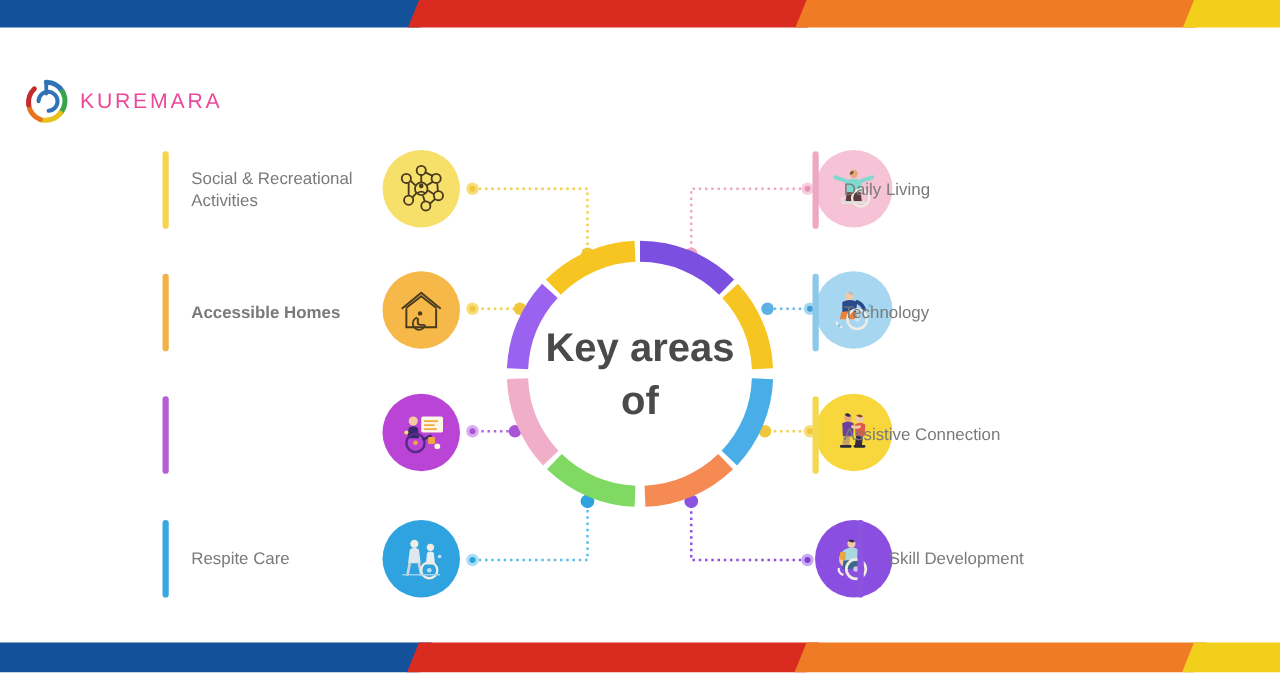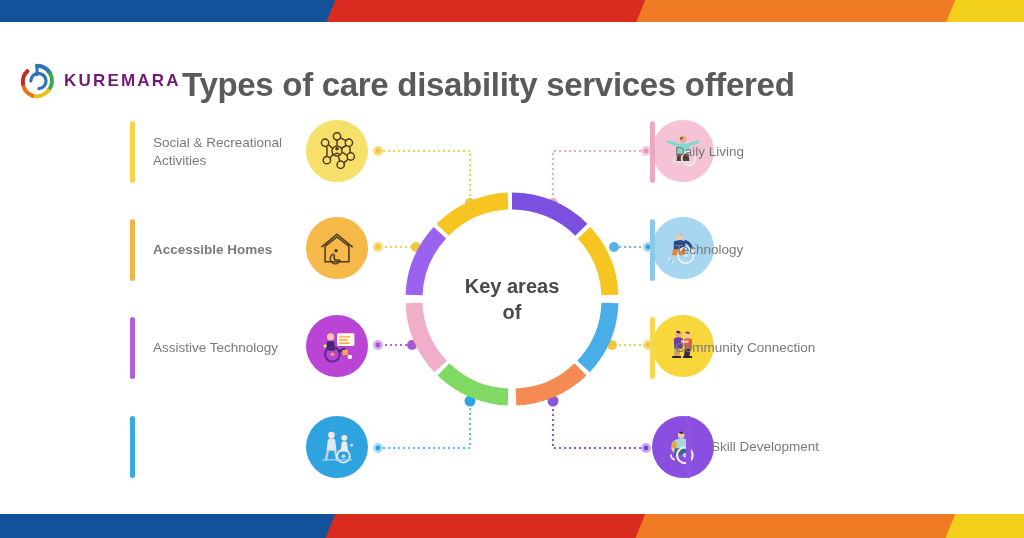--- a/index.html
+++ b/index.html
@@ -17,21 +17,21 @@
   .stripe-bar.bottom { bottom: 0; height: 24px; }
   .stripe {
     position: absolute; top: -4px; height: 34px;
     transform: skewX(-22deg);
   }
 
   
   .header { position: absolute; top: 22px; left: 0; width: 1024px; height: 88px; }
   .logo-wrap { position: absolute; left: 18px; top: 40px; display: flex; align-items: center; gap: 8px; }
   .logo-mark { width: 38px; height: 38px; }
-  .logo-text { font-size: 17px; letter-spacing: 2.2px; color: #701a75; font-weight: 700; }
+  .logo-text { font-size: 17px; letter-spacing: 2.2px; color: #ec4899; font-weight: 400; }
   .page-title {
     position: absolute; left: 182px; top: 44px;
     font-size: 33px; font-weight: bold; color: #5a5a5a;
     letter-spacing: -0.3px; white-space: nowrap;
   }
 
   
   .diagram { position: absolute; top: 104px; left: 0; width: 1024px; height: 410px; }
 
   .row-item { position: absolute; height: 76px; display: flex; align-items: center; }
@@ -52,21 +52,21 @@
     display: flex; align-items: center; justify-content: center;
     overflow: hidden;
   }
   .icon-circle svg { width: 44px; height: 44px; display: block; }
 
   
   .center-ring { position: absolute; left: 397px; top: 80px; width: 230px; height: 230px; }
   .center-text {
     position: absolute; left: 397px; top: 80px; width: 230px; height: 230px;
     display: flex; flex-direction: column; align-items: center; justify-content: center;
-    font-size: 20px; font-weight: bold; color: #4a4a4a; line-height: 1.32; text-align: center;
+    font-size: 32px; font-weight: bold; color: #4a4a4a; line-height: 1.32; text-align: center;
   }
 
   .connectors { position: absolute; left: 0; top: 0; width: 1024px; height: 410px; pointer-events: none; }
 </style>
 </head>
 <body>
 
 <div class="page">
 
   <div class="stripe-bar top">
@@ -85,21 +85,20 @@
           <path d="M33.8 12 A16 16 0 0 1 32 30" fill="none" stroke="#3aa54a" stroke-width="4.2" stroke-linecap="round"></path>
           <path d="M32 30 A16 16 0 0 1 15 35.4" fill="none" stroke="#e8c21c" stroke-width="4.2" stroke-linecap="round"></path>
           <path d="M15 35.4 A16 16 0 0 1 5.2 23" fill="none" stroke="#e8731e" stroke-width="4.2" stroke-linecap="round"></path>
           <path d="M5.2 23 A16 16 0 0 1 10 9.5" fill="none" stroke="#c42c2c" stroke-width="4.2" stroke-linecap="round"></path>
           <path d="M13.5 20 A8 8 0 1 1 22 28" fill="none" stroke="#2f72b5" stroke-width="3.4" stroke-linecap="round"></path>
           <path d="M20 3.5 L20 13.5" stroke="#2f72b5" stroke-width="3.2" stroke-linecap="round"></path>
         </svg>
       </span>
       <span class="logo-text">KUREMARA</span>
     </div>
-    <div class="page-title">Types of care disability services offered</div>
   </div>
 
   <div class="diagram">
 
     <svg class="connectors" viewBox="0 0 1024 410">
 
       <g>
         <path d="M378 47 L470 47 L470 97" fill="none" stroke="#f2cf4e" stroke-width="2" stroke-dasharray="2 3"></path>
         <circle cx="378" cy="47" r="5" fill="#f7dd7a"></circle>
           <circle cx="378" cy="47" r="2.4" fill="#f0c73c"></circle>
@@ -202,39 +201,39 @@
         <path d="M10.5 22.5 L24 12 L37.5 22.5"></path>
         <path d="M11 23 L11 39 L37 39 L37 23"></path>
         <circle cx="23" cy="27" r="1.9" fill="#4a3b1e" stroke="none"></circle>
         <path d="M21 31 l0 4 q0 2 2 2 l4 0"></path>
         <path d="M20.5 30.5 a5.5 5.5 0 1 0 7 6.5" stroke-width="1.5"></path>
       </svg>
     </div>
 
     <div class="row-item left" style="top:206px;">
       <div class="accent-bar" style="background:#b35fd6"></div>
-      <div class="row-label">Assistive Technology</div>
     </div>
     <div class="icon-circle" style="left:306px;top:211px;background:#b944d6;">
       <svg viewBox="0 0 48 48">
         <rect x="24" y="10" width="19" height="14" rx="1.5" fill="#fdf6e6"></rect>
         <path d="M27 14 h11 M27 17.5 h8 M27 21 h10" stroke="#f2a93b" stroke-width="1.5" stroke-linecap="round"></path>
         <circle cx="17" cy="14" r="4" fill="#f6c9a0"></circle>
         <path d="M13 20 q4 -3 8 0 l1 9 h-10 z" fill="#3a2a6b"></path>
         <circle cx="19" cy="33" r="8" fill="none" stroke="#5a2a8a" stroke-width="2.2"></circle>
         <circle cx="19" cy="33" r="2" fill="#f2a93b"></circle>
         <path d="M26 30 l6 -3" stroke="#3a2a6b" stroke-width="2.2" stroke-linecap="round"></path>
         <rect x="30" y="28" width="6" height="6" rx="1" fill="#f2a93b"></rect>
         <circle cx="38" cy="36" r="2.5" fill="#fdf6e6"></circle>
         <circle cx="11" cy="24" r="1.8" fill="#f6e06a"></circle>
       </svg>
     </div>
 
     <div class="row-item left" style="top:305px;">
       <div class="accent-bar" style="background:#36a9e1"></div>
+      <div class="row-label">Respite Care</div>
     </div>
     <div class="icon-circle" style="left:306px;top:312px;background:#2fa3e0;">
       <svg viewBox="0 0 48 48">
         <circle cx="18" cy="11" r="3.6" fill="#f0ece4"></circle>
         <path d="M14 16 q4 -3 8 0 l1.5 12 h-11 z" fill="#dfe8ef"></path>
         <path d="M14 28 l-2 10 M22 28 l2 10" stroke="#c8d6e0" stroke-width="2.4" stroke-linecap="round"></path>
         <circle cx="32" cy="14" r="3.2" fill="#f0ece4"></circle>
         <path d="M29 19 q3 -2.5 6 0 l1 10 h-8 z" fill="#e8eef4"></path>
         <circle cx="31" cy="34" r="7" fill="none" stroke="#f0ece4" stroke-width="2"></circle>
         <circle cx="31" cy="34" r="2" fill="#bfe0f2"></circle>
@@ -289,21 +288,21 @@
         <path d="M26 9 q4 -2 6 1 q-3 2 -6 -1" fill="#8a4a2a"></path>
         <path d="M25 17 q5 -3 9 0 l-0.5 10 h-8 z" fill="#e05a4a"></path>
         <path d="M23 19 q4 1 6 0" stroke="#f0c9a8" stroke-width="2.6" fill="none" stroke-linecap="round"></path>
         <path d="M15 27 l-1 9 h6 l1 -9 z" fill="#c8a06a"></path>
         <path d="M26 27 l-1 9 h6 l1 -9 z" fill="#3a2a4a"></path>
         <path d="M13 36 h8 M25 36 h8" stroke="#2a2a3a" stroke-width="2.4" stroke-linecap="round"></path>
       </svg>
     </div>
     <div class="row-item right" style="top:206px;">
       <div class="accent-bar" style="background:#f4d850"></div>
-      <div class="row-label">Community Connection</div>
+      <div class="row-label">Assistive Connection</div>
     </div>
 
     <div class="icon-circle" style="left:652px;top:312px;background:#8a4ee0;">
       <svg viewBox="0 0 48 48">
         <circle cx="22" cy="11" r="3.6" fill="#f0c9a8"></circle>
         <path d="M19 8 q4 -2 6 1 q-3 2 -6 -1" fill="#3a2a4a"></path>
         <path d="M16 16 q7 -3.5 12 0 l-1 10 h-11 z" fill="#a8d8e0"></path>
         <path d="M16 18 q-4 3 -3 8" stroke="#a8d8e0" stroke-width="3.2" fill="none" stroke-linecap="round"></path>
         <path d="M14 24 q-2 3 1 5" stroke="#f0c9a8" stroke-width="3" fill="none" stroke-linecap="round"></path>
         <path d="M15 26 q6 -2 12 0 l1 7 h-14 z" fill="#3a6a8a"></path>

